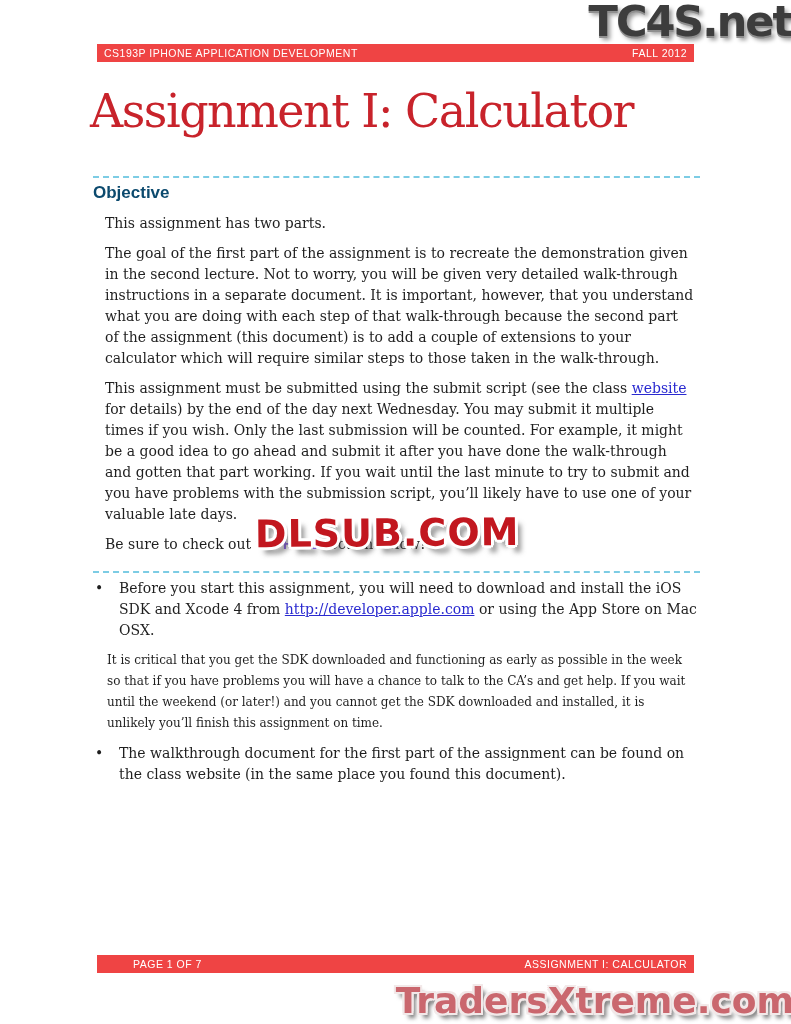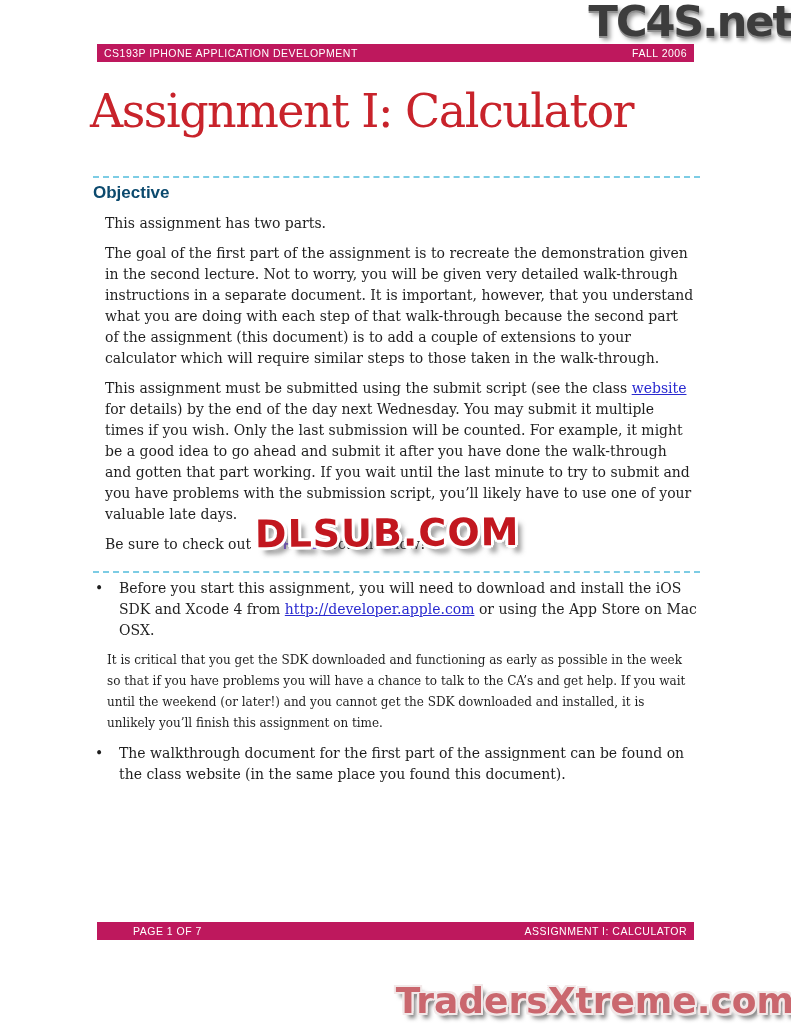--- a/index.html
+++ b/index.html
@@ -5,27 +5,27 @@
   html,body { margin:0; padding:0; background:#e9e9e9; }
   .page {
     position:relative; width:791px; height:1024px; margin:0 auto;
     background:#ffffff; overflow:hidden;
     font-family:"DejaVu Serif", serif; color:#1f1f1f;
   }
 
   
   .bar {
     position:absolute; left:97px; width:597px; height:18px;
-    background:#be185d; color:#ffffff;
+    background:#ef4444; color:#ffffff;
     font-family:"Liberation Sans", sans-serif; font-size:10.5px;
     letter-spacing:0.5px; display:flex; justify-content:space-between;
     align-items:center; padding:0 7px; box-sizing:border-box;
   }
   .bar.header { top:44px; }
-  .bar.footer { top:922px;padding-left:36px; }
+  .bar.footer { top:955px;padding-left:36px; }
 
   
   .doc-title {
     position:absolute; left:90px; top:86px;
     font-family:"DejaVu Serif", serif; font-size:46px; line-height:1.1;
     color:#c8232b; letter-spacing:-1.5px; white-space:nowrap;
   }
 
   
   .content { position:absolute; left:93px; top:168px; width:607px; }
@@ -81,21 +81,21 @@
 </style>
 </head>
 <body>
 
 <div class="page">
 
   <div class="wm-top-right">TC4S.net</div>
 
   <div class="bar header">
     <span>CS193P IPHONE APPLICATION DEVELOPMENT</span>
-    <span>FALL 2006</span>
+    <span>FALL 2012</span>
   </div>
 
   <div class="doc-title">Assignment I: Calculator</div>
 
   <div class="content">
 
     <hr class="rule">
 
     <div class="section-heading">Objective</div>
 

